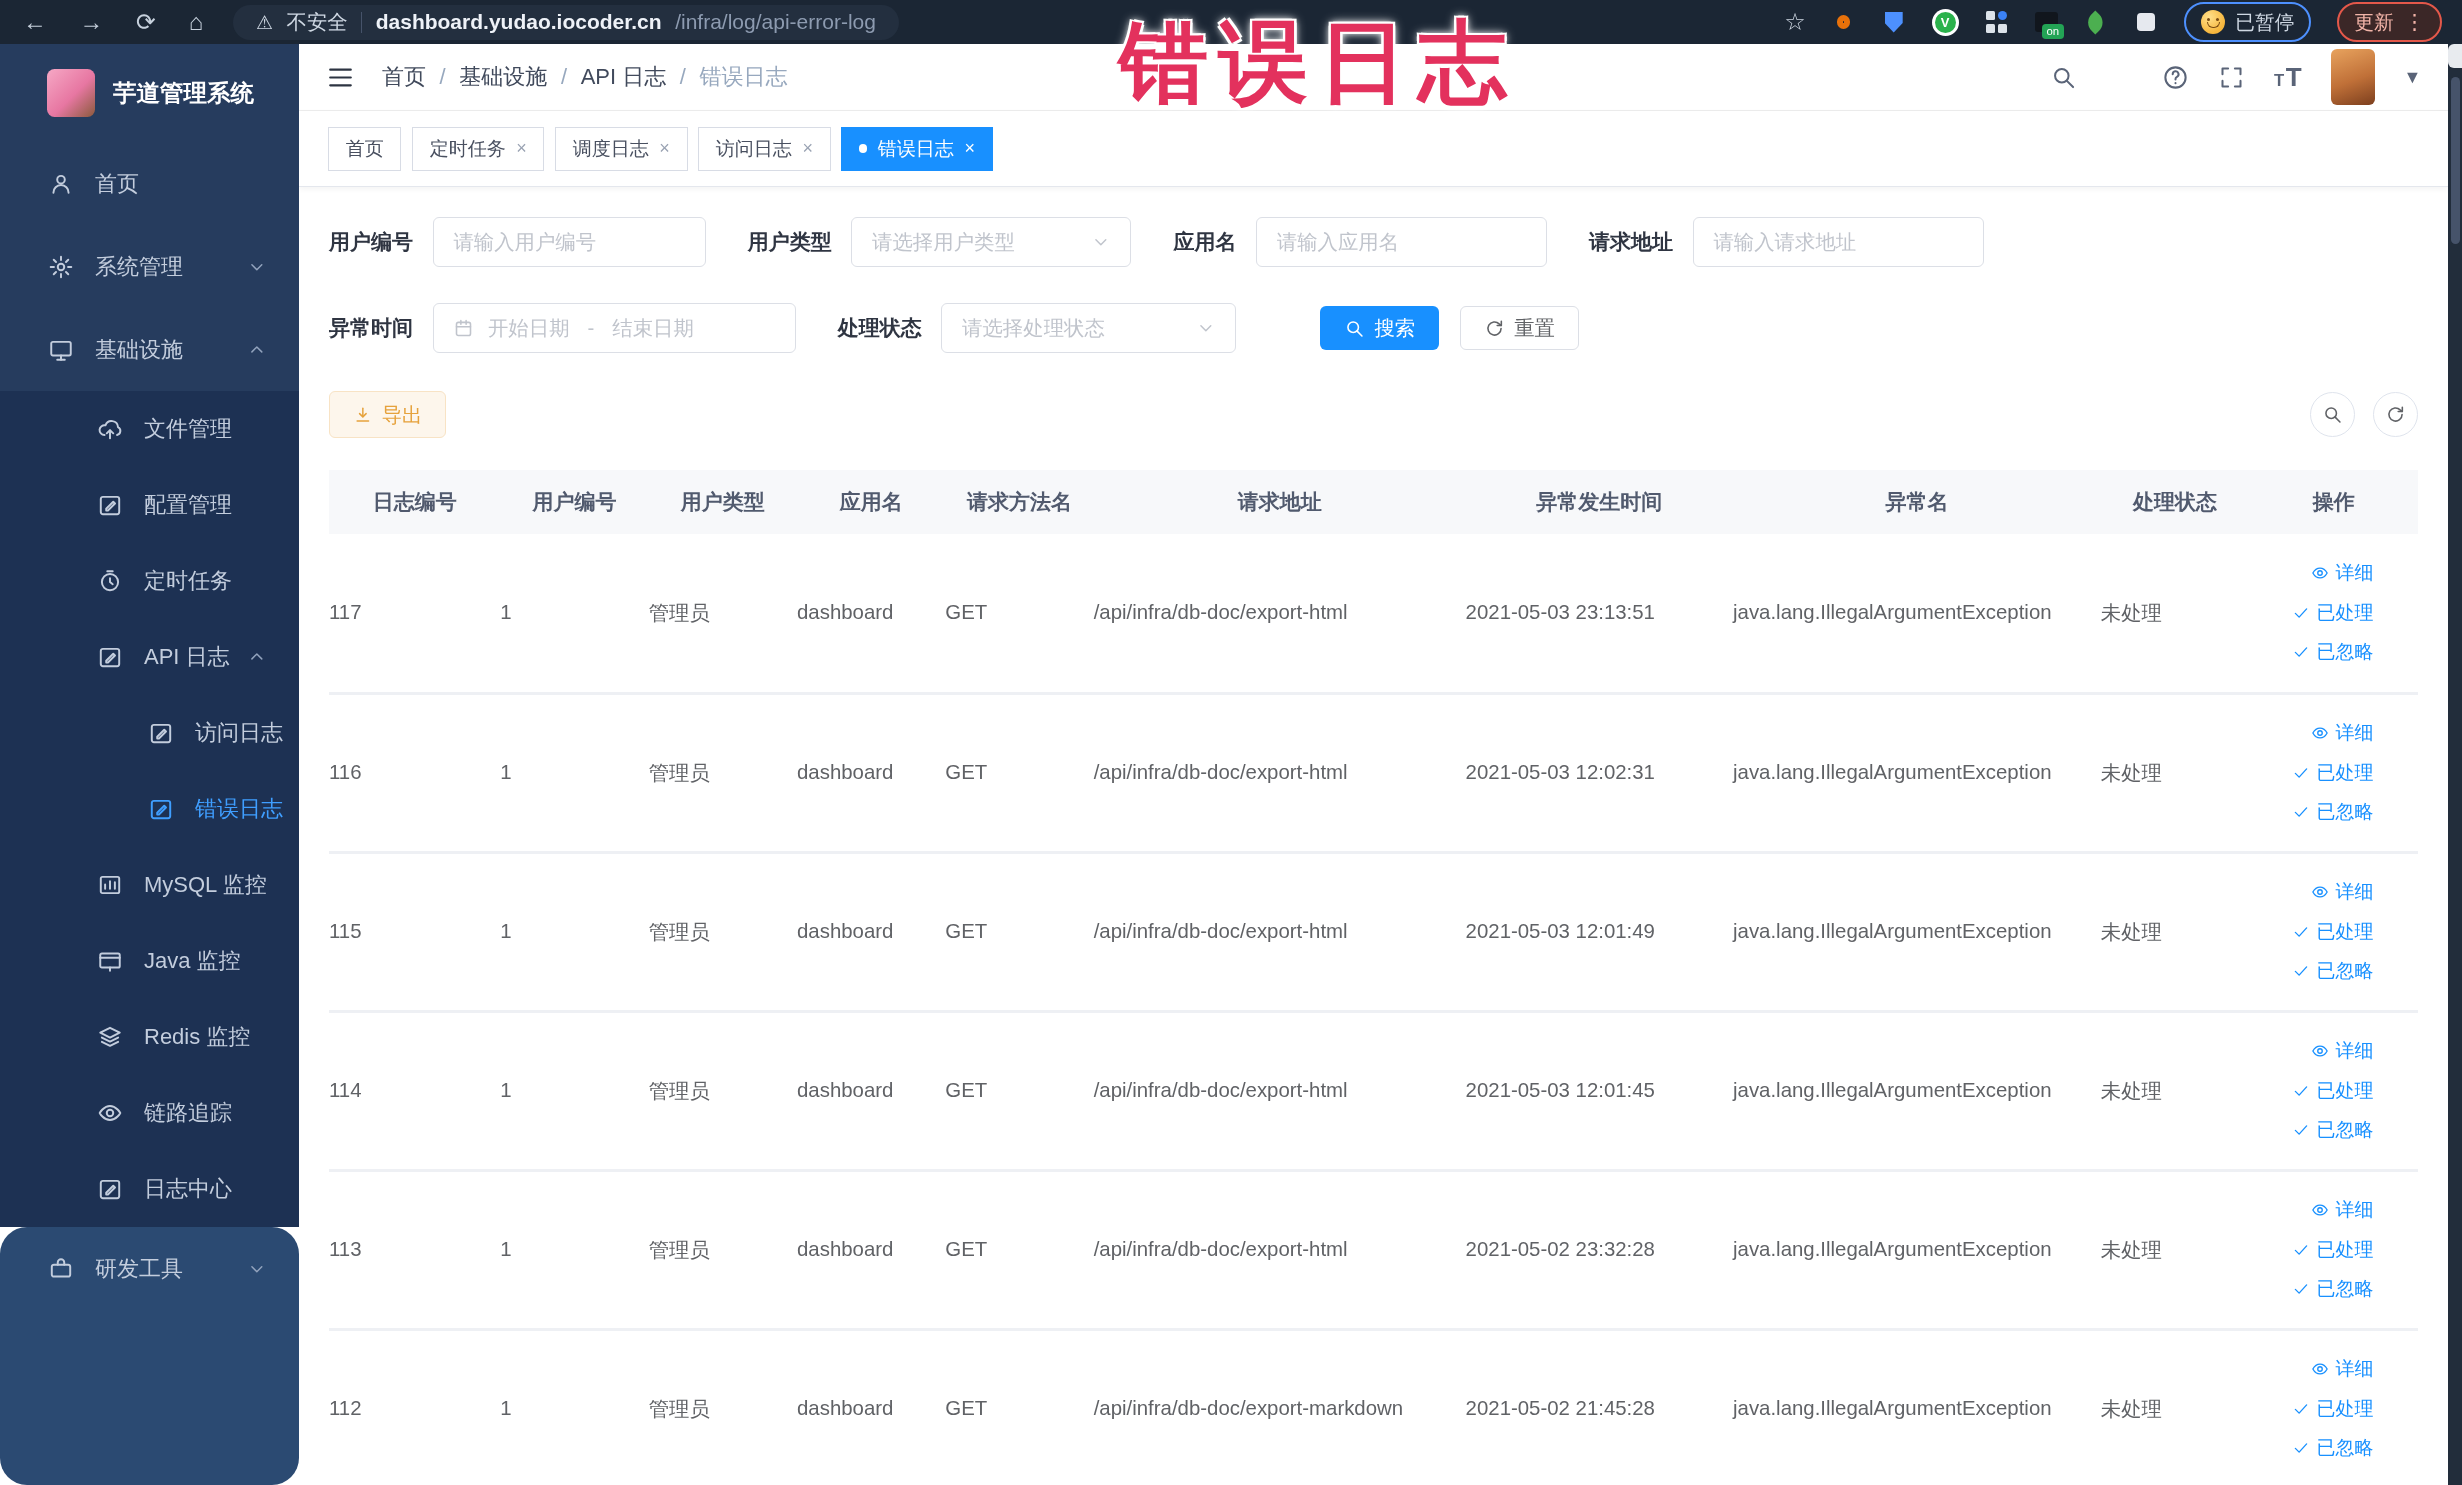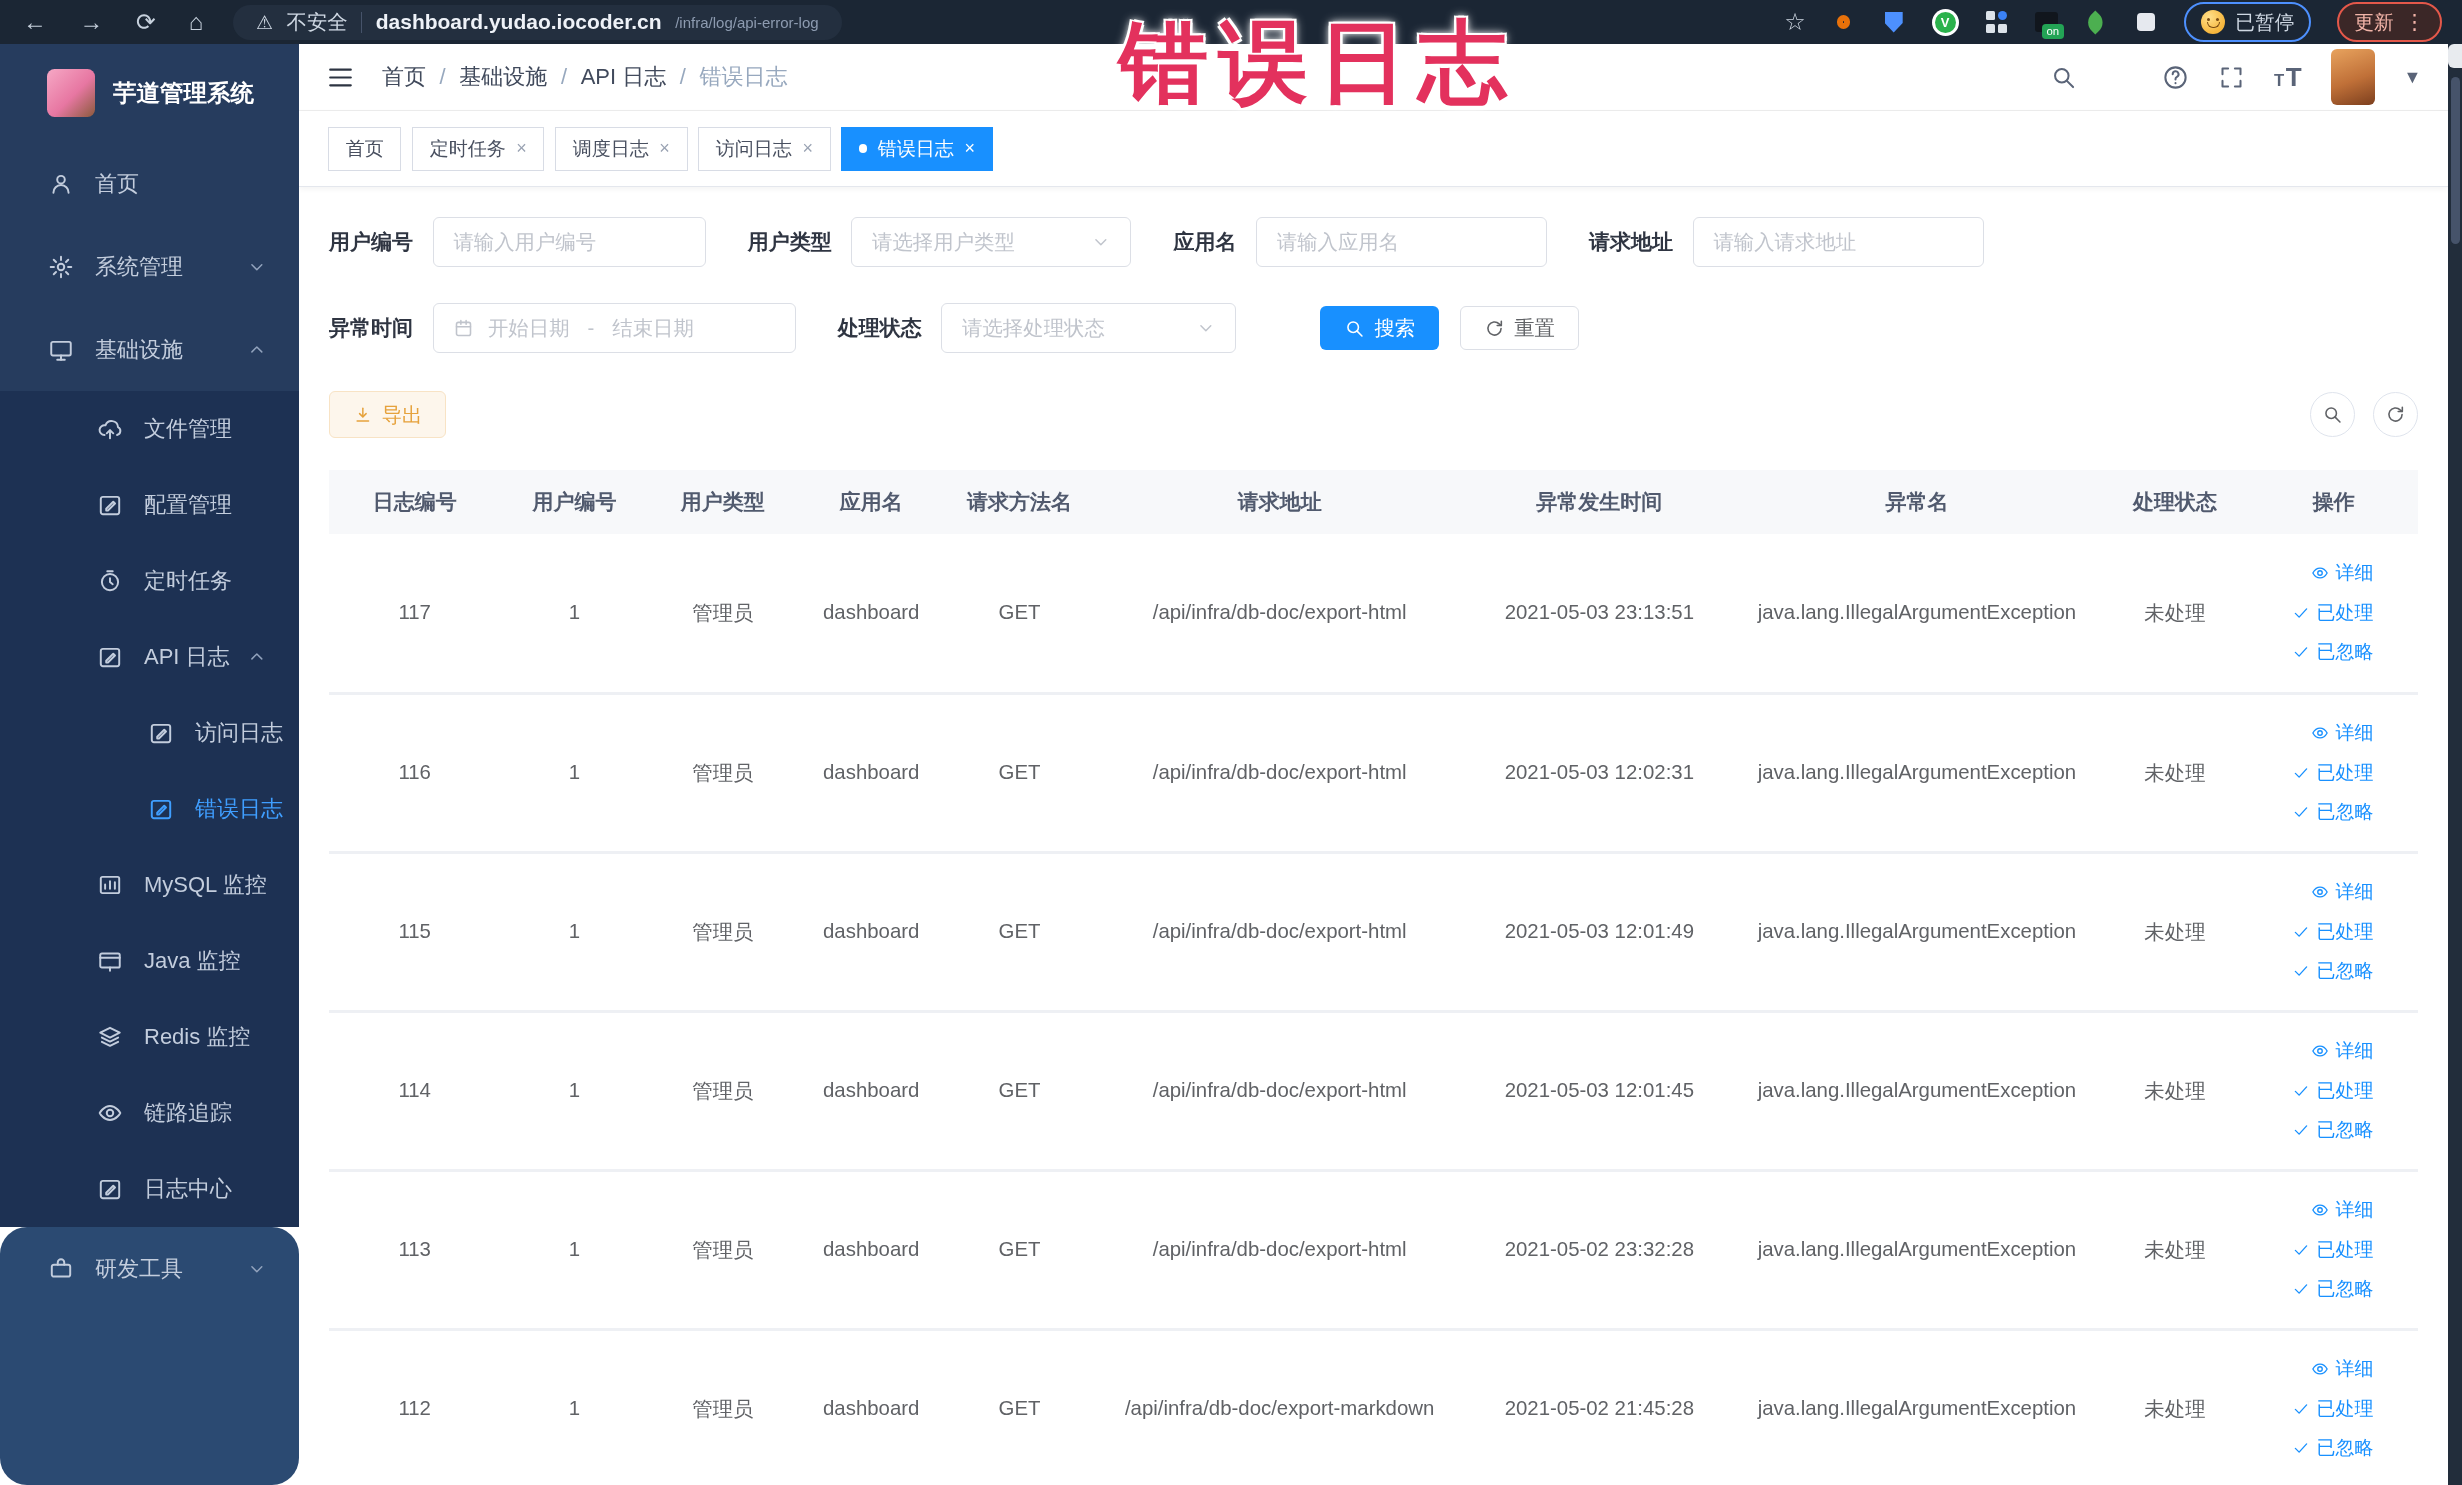--- a/index.html
+++ b/index.html
@@ -10,21 +10,21 @@
   .chrome { position:absolute; left:0; top:0; width:2462px; height:44px;
     background:#1b2634; display:flex; align-items:center; z-index:5; }
   .chrome .navs { display:flex; align-items:center; gap:33px; padding-left:23px; }
   .chrome .navs span { font-size:23.5px; color:#c6d0dc; }
   .url-pill { margin-left:30px; height:35px; background:#232f3f; border-radius:17.4px;
     display:flex; align-items:center; padding:0 23px; gap:13.6px; }
   .url-pill .warn { color:#cfd8e3; font-size:19px; }
   .url-pill .sec { color:#cfd8e3; font-size:20.4px; }
   .url-pill .div { width:0.8px; height:21px; background:#46536a; }
   .url-pill .dom { color:#eef2f8; font-size:21px; font-weight:bold; }
-  .url-pill .path { color:#8d9bb0; font-size:15px; }
+  .url-pill .path { color:#8d9bb0; font-size:21px; }
   .chrome-right { margin-left:auto; display:flex; align-items:center; gap:26px; padding-right:19.7px; }
   .star { color:#cfd8e3; font-size:24px; }
   .ext { width:24px; height:24px; display:flex; align-items:center; justify-content:center; position:relative; }
   .ext-orange { width:13.6px; height:13.6px; border:6px solid #e8710a; border-radius:50%; }
   .ext-shield { width:18px; height:21px; background:#4d90fe;
     clip-path:polygon(0 0,100% 0,100% 55%,50% 100%,0 55%); }
   .ext-vgreen { width:27px; height:27px; background:#fff; border-radius:50%;
     display:flex; align-items:center; justify-content:center; }
   .ext-vgreen b { width:21px; height:21px; background:#2bb24c; border-radius:50%;
     color:#fff; font-size:13px; display:flex; align-items:center; justify-content:center; }
@@ -140,21 +140,21 @@
   .btn-export .bic svg { width:100%; height:100%; }
   .tool-right { margin-left:auto; display:flex; gap:18px; }
   .cbtn { width:45px; height:45px; border-radius:50%; border:1.5px solid #dfe4ed; background:#fff;
     color:#606266; display:flex; align-items:center; justify-content:center; }
   .cbtn .bic { width:21px; height:21px; display:inline-flex; }
   .cbtn .bic svg { width:100%; height:100%; }
 
   
   table.grid { width:100%; margin-top:32px; border-collapse:collapse; table-layout:fixed; }
   table.grid th { height:64px; background:#f7f8fa; color:#515a6e; font-size:21px; font-weight:bold; }
-  table.grid td { height:159px; border-bottom:3px solid #eef0f4; text-align:center;
+  table.grid td { height:159px; border-bottom:3px solid #eef0f4; 
     font-size:20.4px; color:#606266; word-break:break-all; }
   td.opcell { text-align:right; padding-right:45px; }
   .alink { color:#1890ff; font-size:19px; display:inline-flex; align-items:center; gap:6px; margin:6.8px 0; }
   .alink .bic { width:18px; height:18px; display:inline-flex; }
   .alink .bic svg { width:100%; height:100%; }
   .op-stack { display:flex; flex-direction:column; align-items:flex-end; }
 
   
   .annotation { position:absolute; left:1119px; top:13.6px; z-index:50; font-size:89px;
     font-weight:bold; letter-spacing:10.6px; line-height:1.1;

